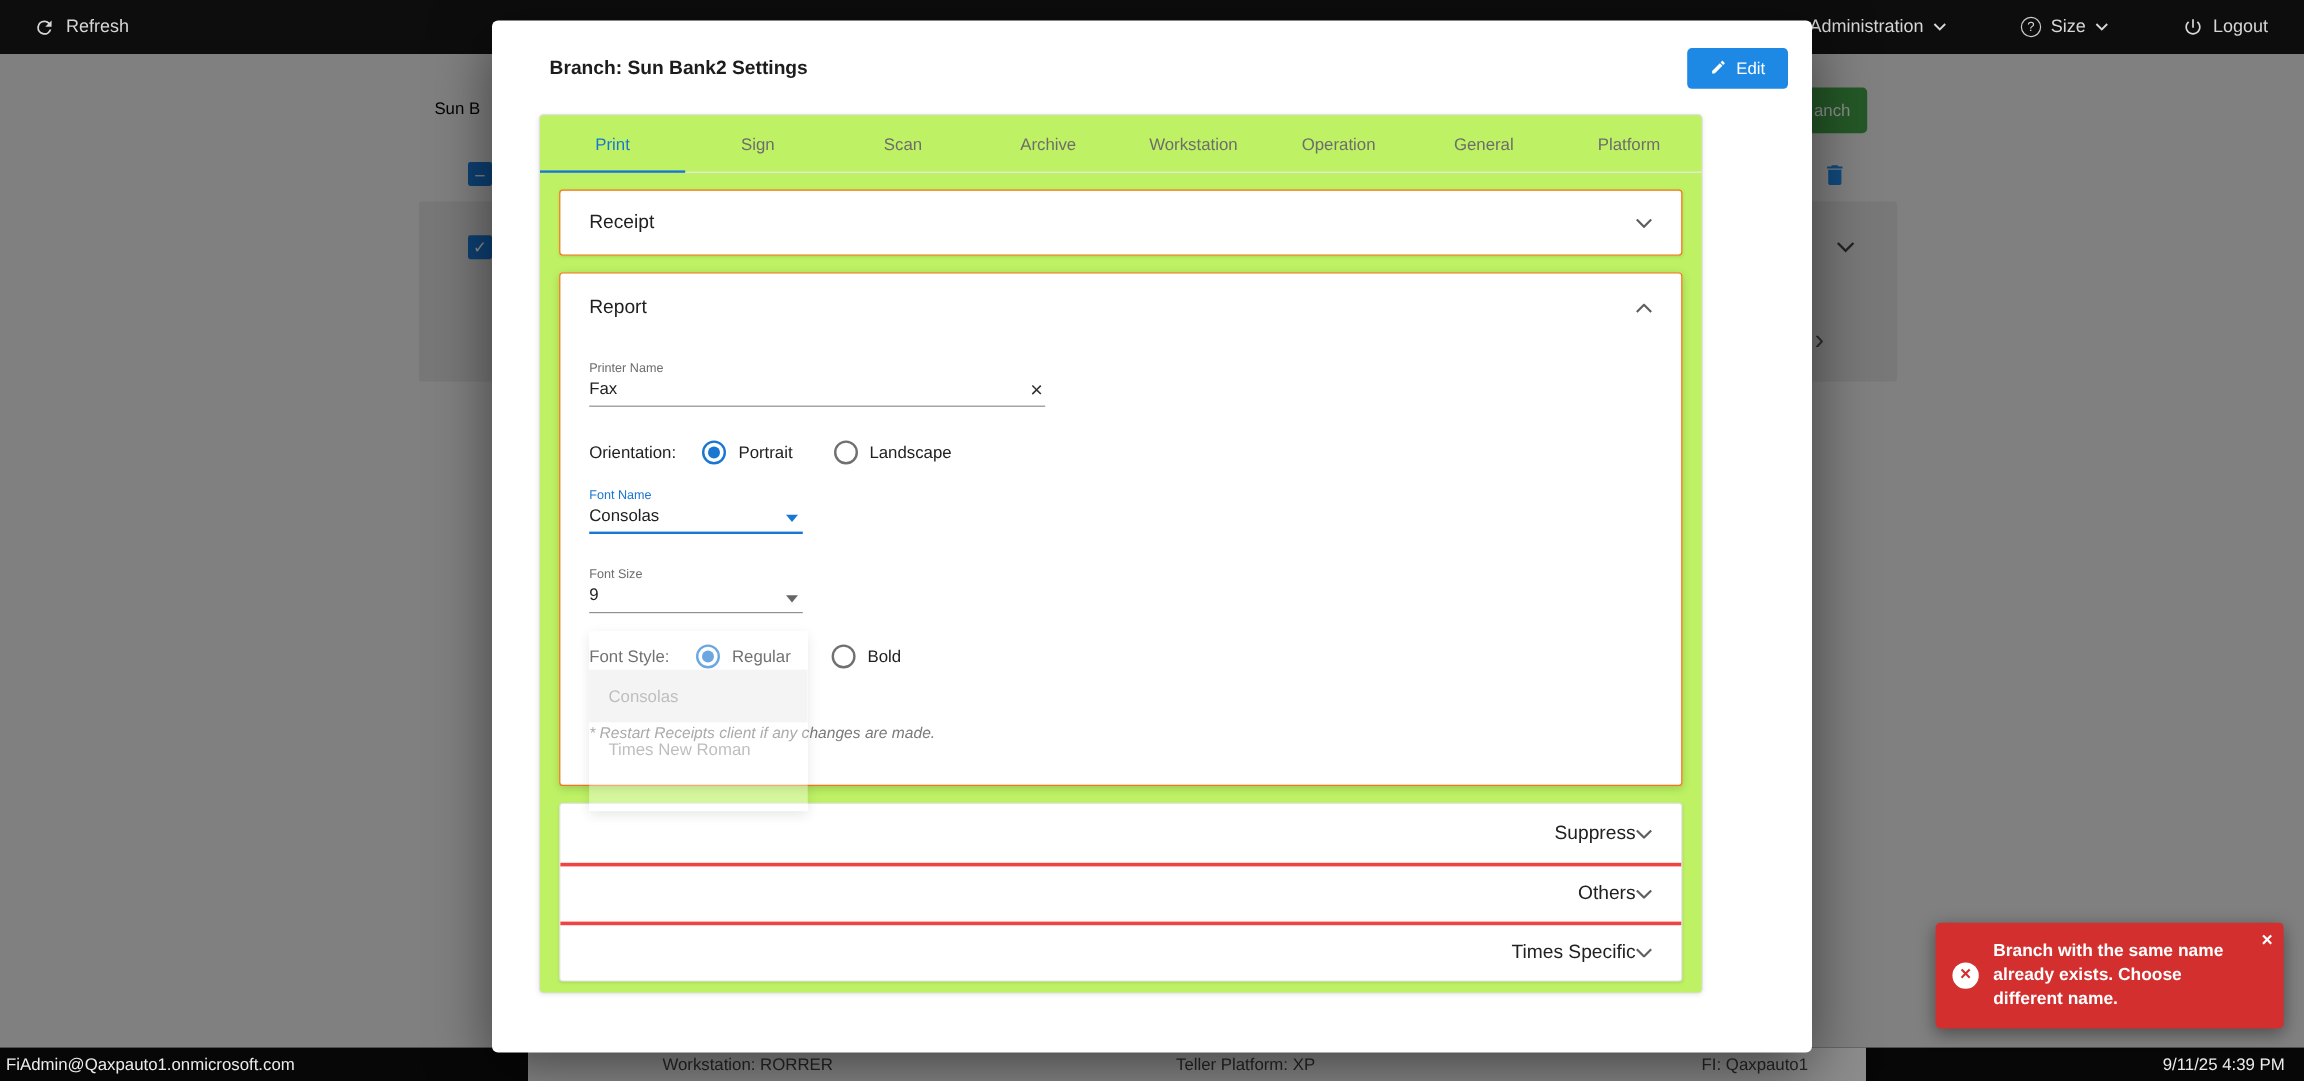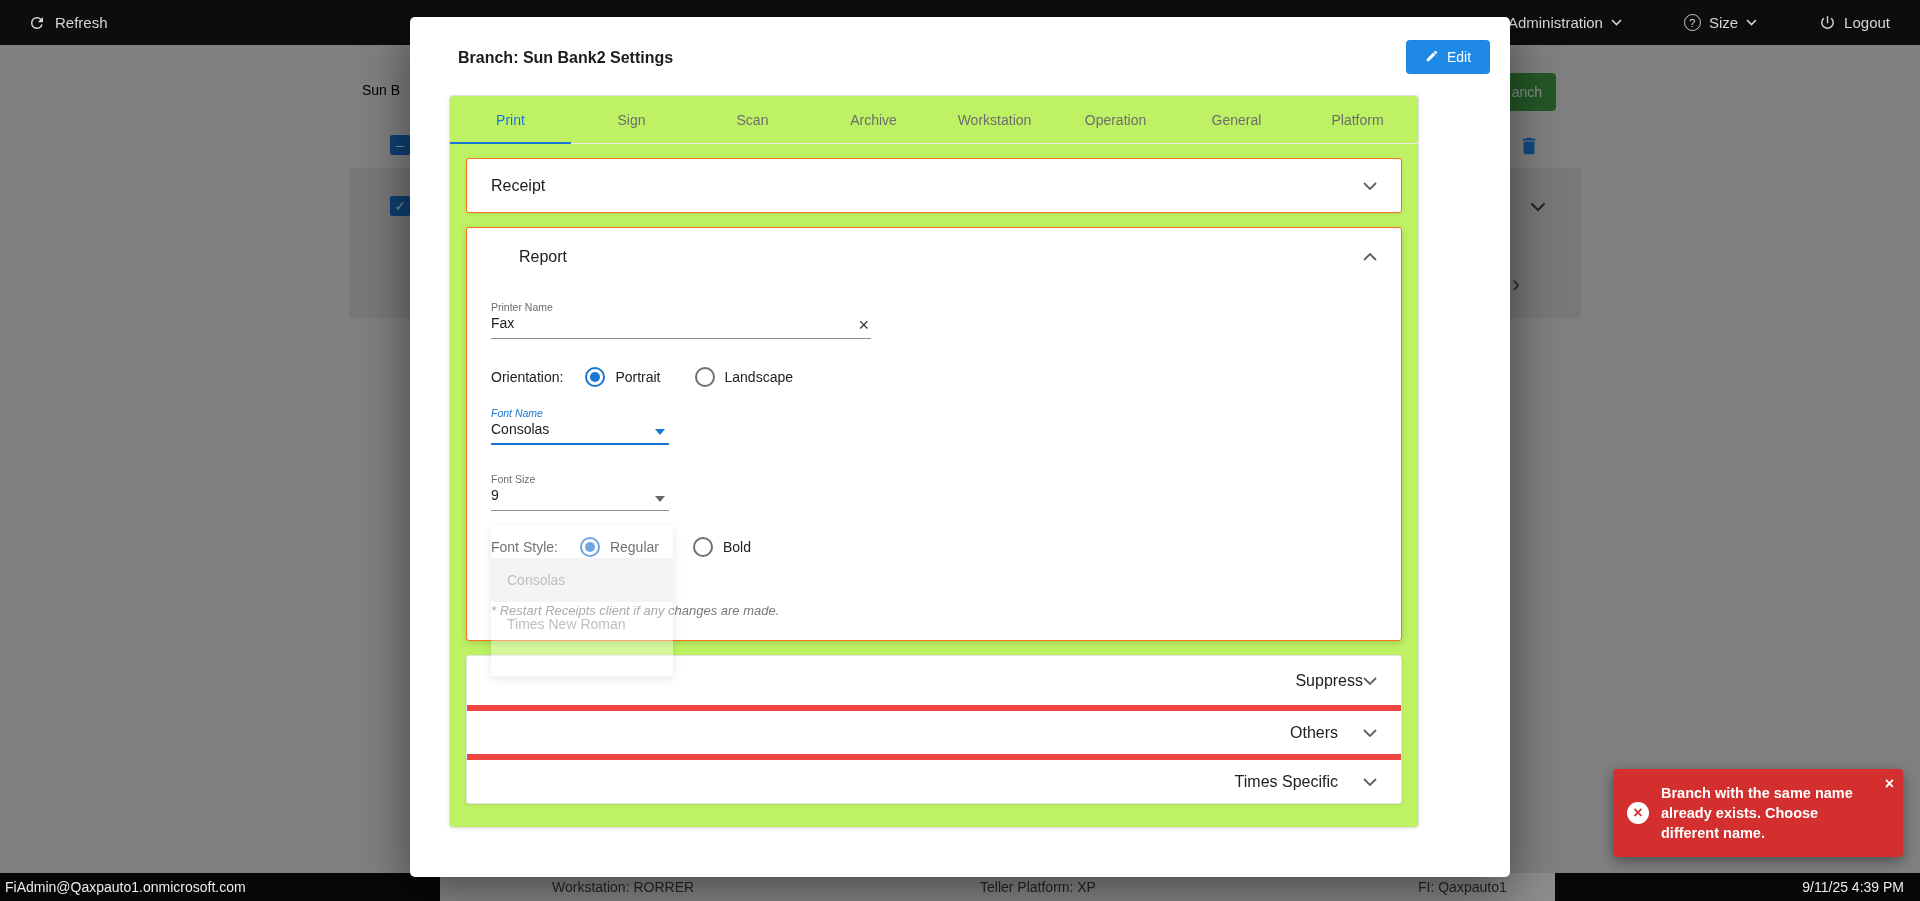--- a/index.html
+++ b/index.html
@@ -45,27 +45,27 @@
   .tabs { display:flex; height:48px; border-bottom:1px solid #e9e9e9; }
   .tab { flex:1; display:flex; align-items:center; justify-content:center; font-size:14px; color:#6d6d6d; cursor:pointer; position:relative; }
   .tab.active { color:#1976d2; }
   .tab.active::after { content:""; position:absolute; left:0; right:0; bottom:-1px; height:2px; background:#1976d2; }
 
   .acc-wrap { padding:14px 16px; }
   .panel { border:1px solid #f97316; border-radius:3px; background:#fff; box-shadow:0 1px 3px rgba(0,0,0,.10); }
   .panel-header { display:flex; align-items:center; justify-content:space-between; height:53px; padding:0 24px; cursor:pointer; }
   .panel-title { font-size:16px; color:#212121; }
   .panel.expanded { margin:14px 0; box-shadow:0 2px 7px rgba(0,0,0,.16); }
-  .panel.expanded .panel-header { height:57px;margin-left:28px; }
+  .panel.expanded .panel-header { height:57px; }
   .chev svg { display:block; }
   .chev.up svg { transform:rotate(180deg); }
 
-  .report-body { padding:0 24px 22px; position:relative; }
+  .report-body { padding:0 24px 36px; position:relative; }
   .f-label { font-size:10.5px; color:#6d6d6d; height:12px; line-height:12px; }
-  .f-label.focused { color:#1976d2;font-style:italic; }
+  .f-label.focused { color:#1976d2; }
   .f-control { position:relative; border-bottom:1px solid #909090; padding:2px 0 6px; cursor:text; }
   .f-control .f-value { font-size:14px; color:#212121; line-height:17px; display:block; }
   .f-control.focused { border-bottom:2px solid #1976d2; padding-bottom:5px; cursor:pointer; }
   .f-control.select { cursor:pointer; }
   .w380 { width:380px; } .w178 { width:178px; }
   .clear-x { position:absolute; right:2px; bottom:4px; font-size:18px; color:#333; line-height:1; cursor:pointer; }
   .caret { position:absolute; right:4px; bottom:8px; width:0; height:0; border-left:5px solid transparent; border-right:5px solid transparent; border-top:6px solid #666; }
   .caret.blue { border-top-color:#1976d2; }
 
   .radio-row { display:flex; align-items:center; font-size:14px; color:#212121; }
@@ -76,21 +76,21 @@
   .radio-label { margin:0 34px 0 10px; }
 
   .note { margin-top:46px; font-style:italic; font-size:13px; color:#7a7a7a; }
 
   .ghost { position:absolute; left:24px; top:225px; width:182px; height:150px; background:rgba(255,255,255,.95); box-shadow:0 3px 10px rgba(0,0,0,.25); opacity:.38; pointer-events:none; padding-top:32px; z-index:5; }
   .ghost-item { height:44px; display:flex; align-items:center; padding:0 16px; font-size:14px; color:#555; white-space:nowrap; }
   .ghost-item.selected { background:#e4e4e4; }
 
   .stack { margin-top:14px; border:1px solid #e3e3e3; border-radius:3px; box-shadow:0 1px 3px rgba(0,0,0,.10); background:#fff; }
   .stack .panel-row { height:49px; display:flex; align-items:center; justify-content:flex-end; padding:0 24px; cursor:pointer; }
-  .stack .panel-row + .panel-row { border-top:6px solid #ef4444;gap:25px; }
+  .stack .panel-row + .panel-row { border-top:3px solid #ef4444; }
 
   
   .toast { position:absolute; left:1613px; top:769px; width:290px; height:88px; background:#d32f2f; border-radius:4px; box-shadow:0 4px 14px rgba(0,0,0,.4); z-index:110; display:flex; align-items:center; padding:0 26px 0 14px; }
   .toast-icon { width:22px; height:22px; border-radius:50%; background:#fff; color:#d32f2f; font-size:16px; font-weight:700; display:flex; align-items:center; justify-content:center; flex:none; margin-right:12px; line-height:1; }
   .toast-msg { color:#fff; font-size:14.5px; font-weight:700; line-height:1.38; }
   .toast-close { position:absolute; top:7px; right:9px; color:#fff; font-size:16px; font-weight:700; cursor:pointer; line-height:1; }
 </style>
 </head>
 <body>
 

